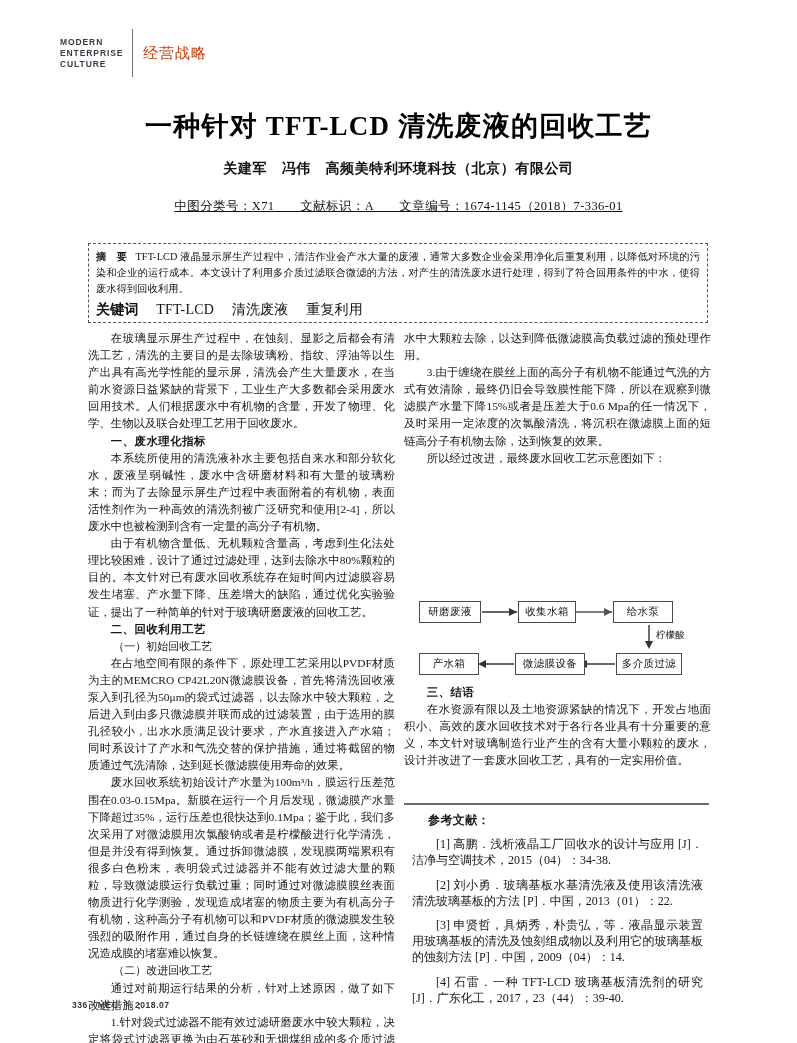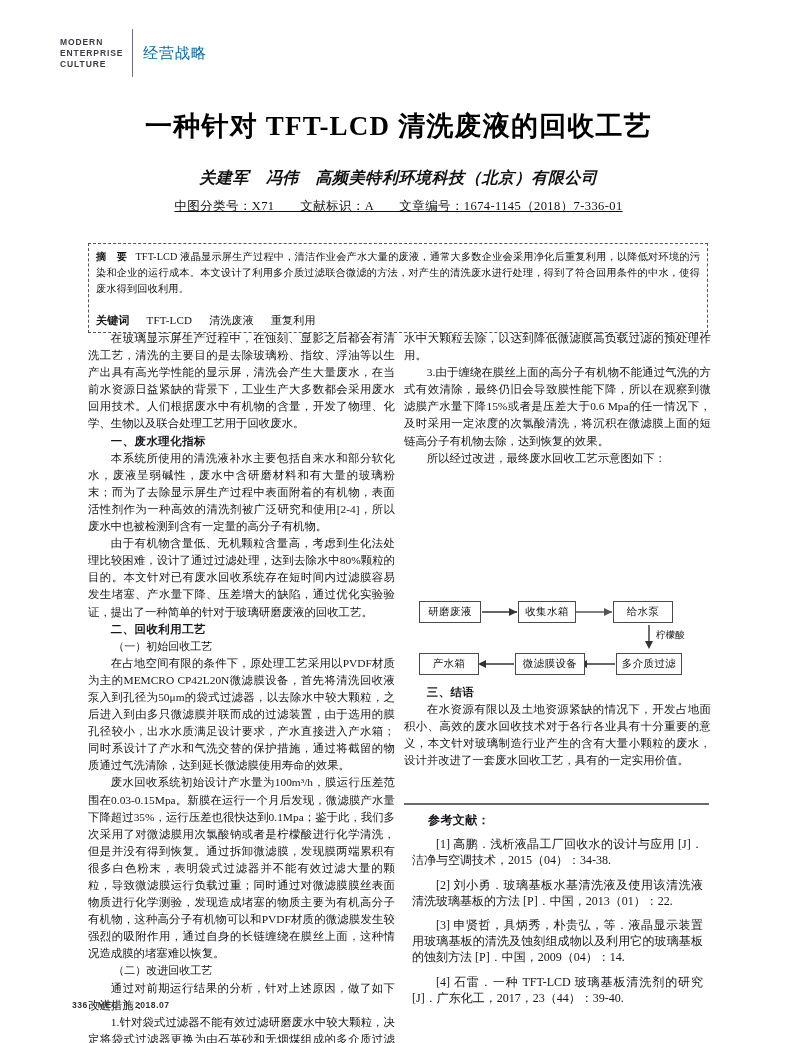--- a/index.html
+++ b/index.html
@@ -46,21 +46,21 @@
   .brand div { white-space: nowrap; }
   .brand-divider {
     width: 1px;
     height: 48px;
     background: #6f6f80;
     margin: 0 10px 0 6px;
   }
   .section-name {
     font-family: Liberation Sans, sans-serif;
     font-size: 15px;
-    color: #0369a1;
+    color: #c2410c;
     letter-spacing: 1px;
     white-space: nowrap;
   }
 
   
   .doc-title {
     position: absolute;
     left: 0;
     top: 108px;
     width: 797px;
@@ -68,30 +68,29 @@
     font-family: "Liberation Serif", "DejaVu Serif", serif;
     font-weight: bold;
     font-size: 27px;
     letter-spacing: 1.2px;
     color: #000;
     white-space: nowrap;
   }
   .authors {
     position: absolute;
     left: 0;
-    top: 168px;
+    top: 160px;
     width: 797px;
     text-align: center;
     font-family: "Liberation Serif", "DejaVu Serif", serif;
     font-weight: bold;
-    font-size: 16px;
+    font-size: 14px;
     letter-spacing: 0.6px;
     color: #111;
     white-space: nowrap;
-    font-style: italic;
   }
   .classnums {
     position: absolute;
     left: 0;
     top: 198px;
     width: 797px;
     text-align: center;
     font-family: "Liberation Serif", "DejaVu Serif", serif;
     font-size: 12.5px;
     letter-spacing: 0.4px;
@@ -114,25 +113,25 @@
     font-family: "Liberation Serif", "DejaVu Serif", serif;
     font-size: 10.2px;
     line-height: 16px;
     color: #111;
     text-align: justify;
     letter-spacing: 0.15px;
   }
   .abstract-line b { font-weight: bold; }
   .kw-line {
     font-family: "Liberation Serif", "DejaVu Serif", serif;
-    font-size: 11px;
+    font-size: 14px;
     line-height: 16px;
     color: #111;
     letter-spacing: 0.2px;
-    margin-top: 15px;
+    margin-top: 5px;
   }
   .kw-label { font-weight: bold; }
   .kw-item { margin-left: 14px; }
 
   
   .col {
     position: absolute;
     top: 330px;
     width: 307px;
     font-family: "Liberation Serif", "DejaVu Serif", serif;

